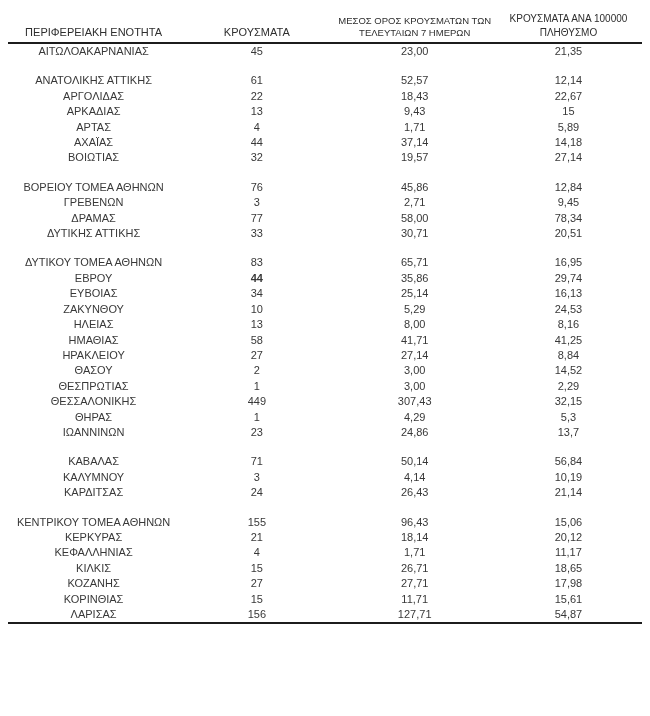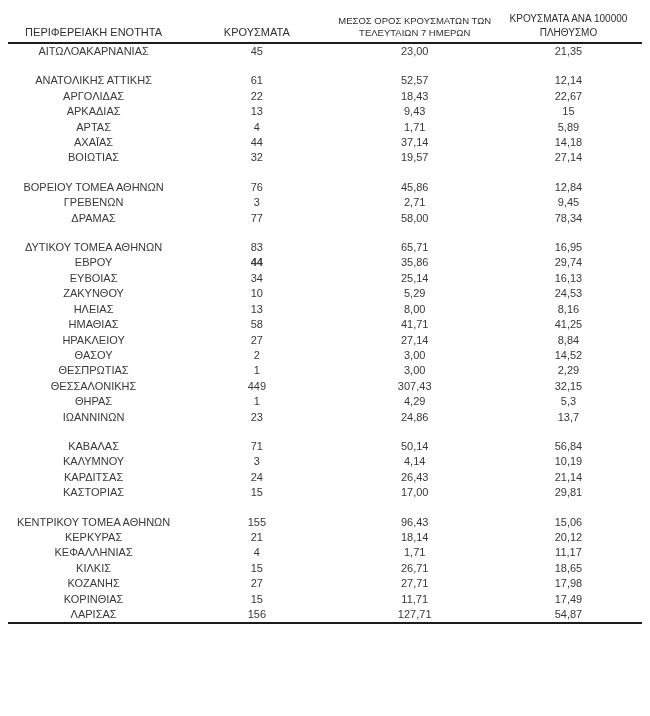--- a/index.html
+++ b/index.html
@@ -153,20 +153,26 @@
           <td>3</td>
           <td>2,71</td>
           <td>9,45</td>
         </tr>
         <tr>
           <td>ΔΡΑΜΑΣ</td>
           <td>77</td>
           <td>58,00</td>
           <td>78,34</td>
         </tr>
+        <tr>
+          <td>ΔΥΤΙΚΗΣ ΑΤΤΙΚΗΣ</td>
+          <td>33</td>
+          <td>30,71</td>
+          <td>20,51</td>
+        </tr>
         <tr class="spacer">
           <td colspan="4"></td>
         </tr>
         <tr>
           <td>ΔΥΤΙΚΟΥ ΤΟΜΕΑ ΑΘΗΝΩΝ</td>
           <td>83</td>
           <td>65,71</td>
           <td>16,95</td>
         </tr>
         <tr>
@@ -249,26 +255,20 @@
           <td>3</td>
           <td>4,14</td>
           <td>10,19</td>
         </tr>
         <tr>
           <td>ΚΑΡΔΙΤΣΑΣ</td>
           <td>24</td>
           <td>26,43</td>
           <td>21,14</td>
         </tr>
-        <tr>
-          <td>ΚΑΣΤΟΡΙΑΣ</td>
-          <td>15</td>
-          <td>17,00</td>
-          <td>29,81</td>
-        </tr>
         <tr class="spacer">
           <td colspan="4"></td>
         </tr>
         <tr>
           <td>ΚΕΝΤΡΙΚΟΥ ΤΟΜΕΑ ΑΘΗΝΩΝ</td>
           <td>155</td>
           <td>96,43</td>
           <td>15,06</td>
         </tr>
         <tr>
@@ -292,21 +292,21 @@
         <tr>
           <td>ΚΟΖΑΝΗΣ</td>
           <td>27</td>
           <td>27,71</td>
           <td>17,98</td>
         </tr>
         <tr>
           <td>ΚΟΡΙΝΘΙΑΣ</td>
           <td>15</td>
           <td>11,71</td>
-          <td>17,49</td>
+          <td>15,61</td>
         </tr>
         <tr>
           <td>ΛΑΡΙΣΑΣ</td>
           <td>156</td>
           <td>127,71</td>
           <td>54,87</td>
         </tr>
       </tbody>
   </table>
 </div>

